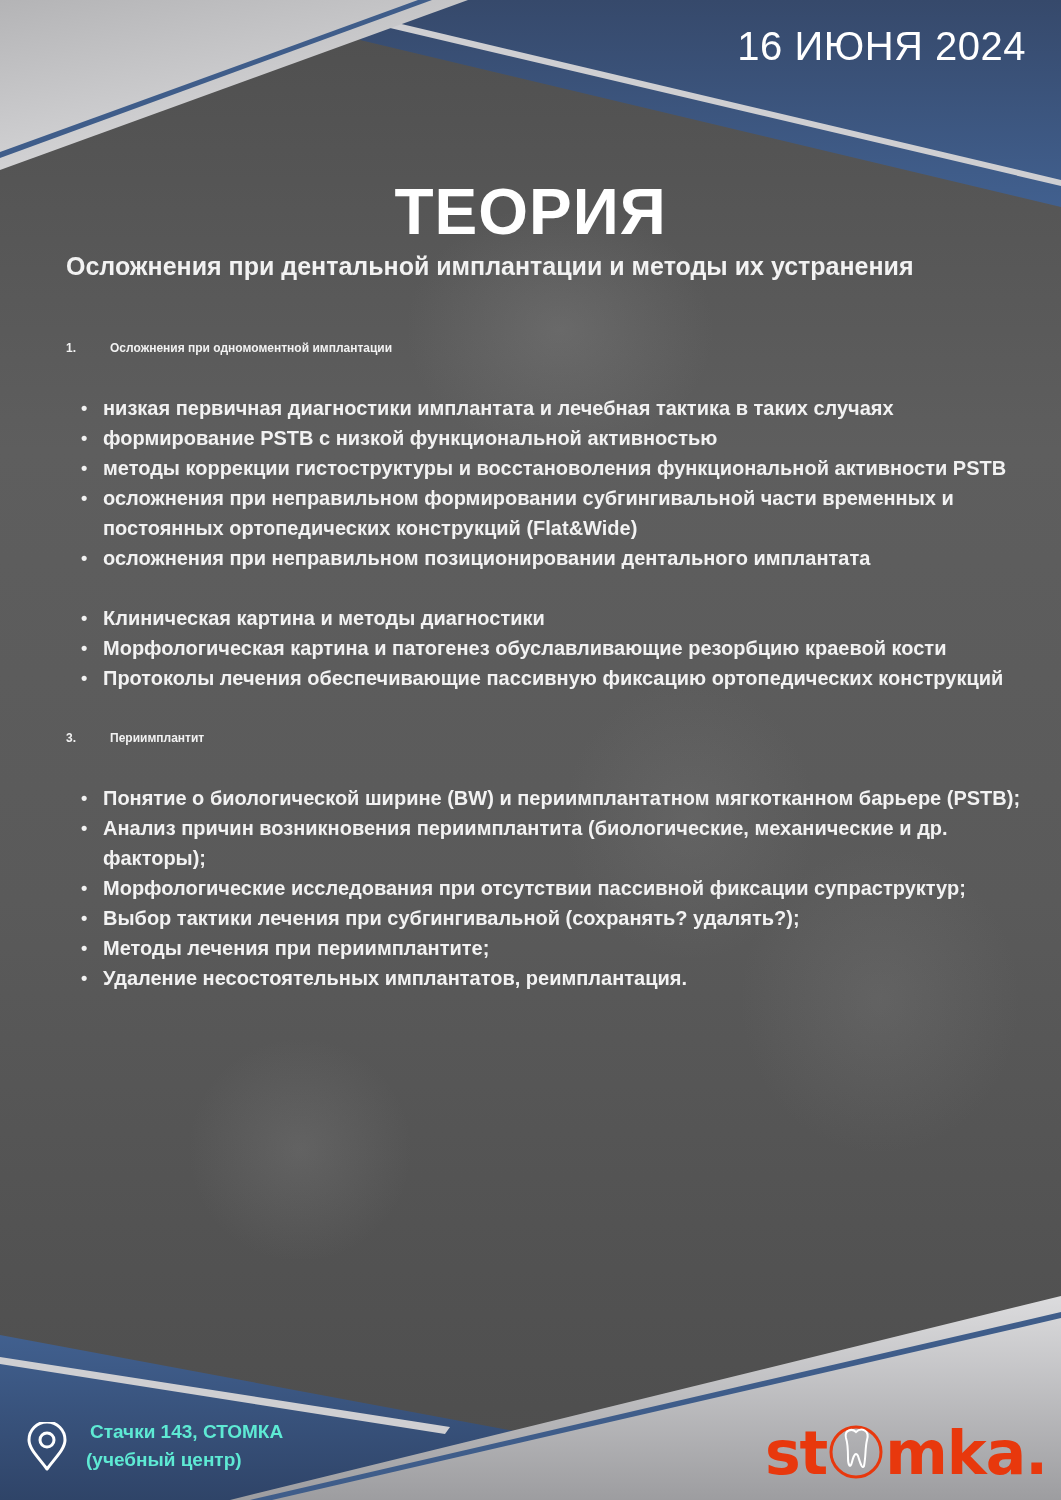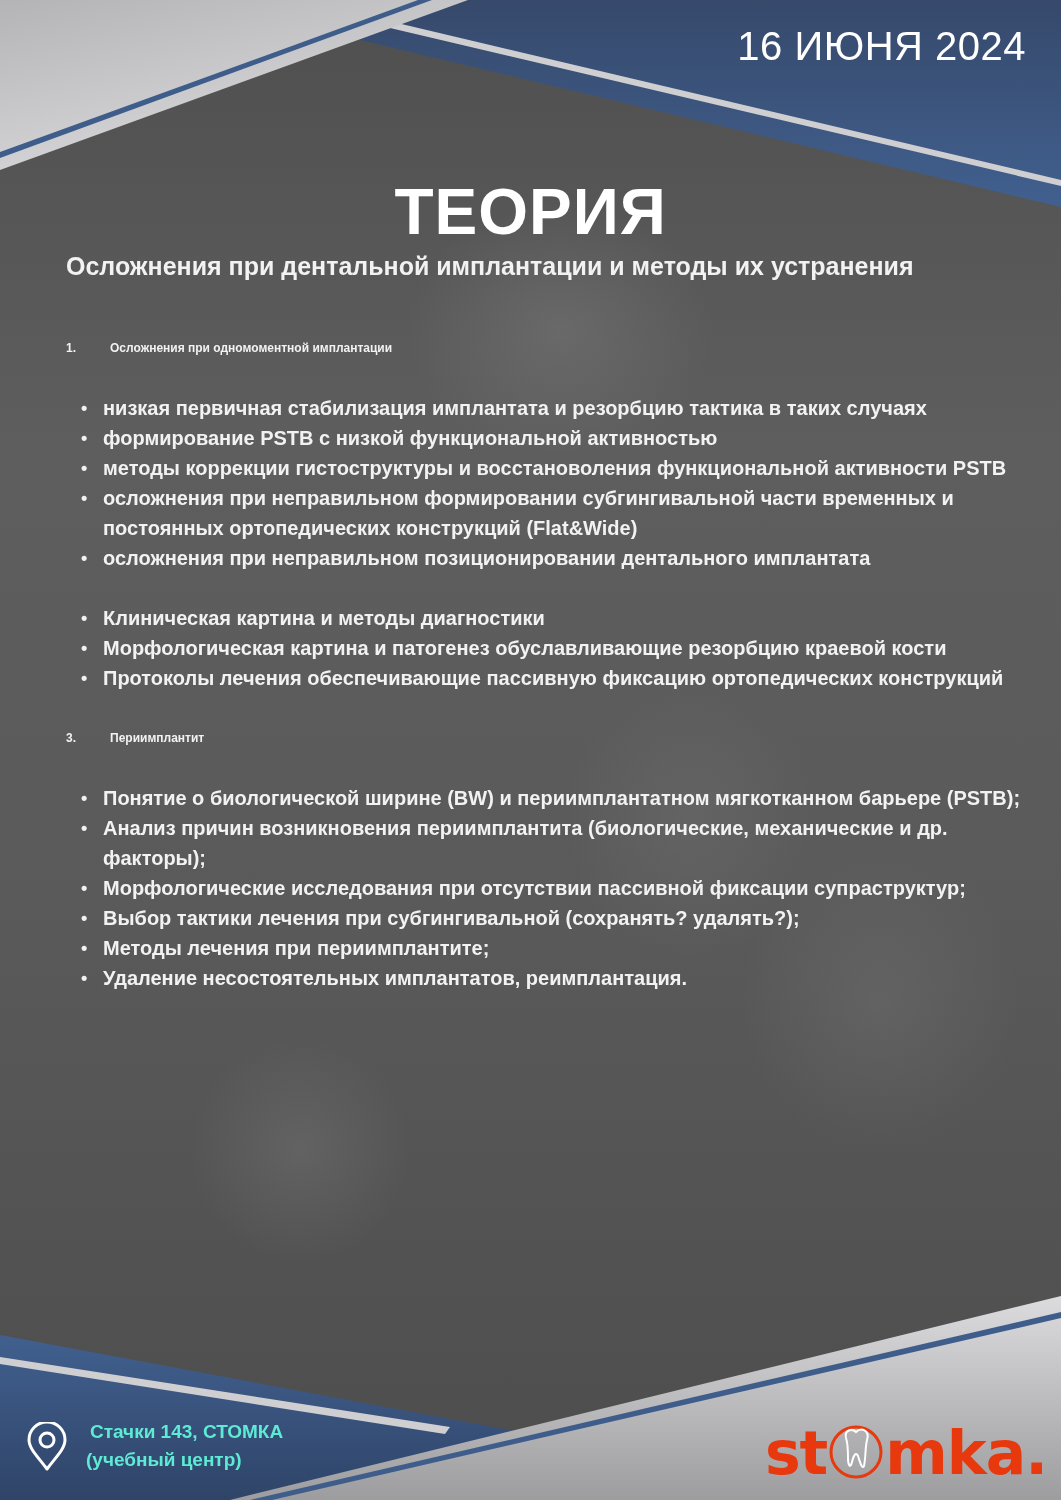--- a/index.html
+++ b/index.html
@@ -100,21 +100,21 @@
 <div class="date">16 ИЮНЯ 2024</div>
 <div class="title">ТЕОРИЯ</div>
 
 <div class="content">
   <div class="subtitle">Осложнения при дентальной имплантации и методы их устранения</div>
 
   <div class="section-head">
     <span class="num">1.</span><span>Осложнения при одномоментной имплантации</span>
   </div>
   <ul class="items">
-    <li><span class="bullet">•</span><span>низкая первичная стабилизация имплантата и резорбцию тактика в таких случаях</span></li>
+    <li><span class="bullet">•</span><span>низкая первичная диагностики имплантата и лечебная тактика в таких случаях</span></li>
     <li><span class="bullet">•</span><span>формирование PSTB с низкой функциональной активностью</span></li>
     <li><span class="bullet">•</span><span>методы коррекции гистоструктуры и восстановоления функциональной активности PSTB</span></li>
     <li><span class="bullet">•</span><span>осложнения при неправильном формировании субгингивальной части временных и постоянных ортопедических конструкций (Flat&amp;Wide)</span></li>
     <li><span class="bullet">•</span><span>осложнения при неправильном позиционировании дентального имплантата</span></li>
   </ul>
 
   <ul class="items">
     <li><span class="bullet">•</span><span>Клиническая картина и методы диагностики</span></li>
     <li><span class="bullet">•</span><span>Морфологическая картина и патогенез обуславливающие резорбцию краевой кости</span></li>
     <li><span class="bullet">•</span><span>Протоколы лечения обеспечивающие пассивную фиксацию ортопедических конструкций</span></li>

